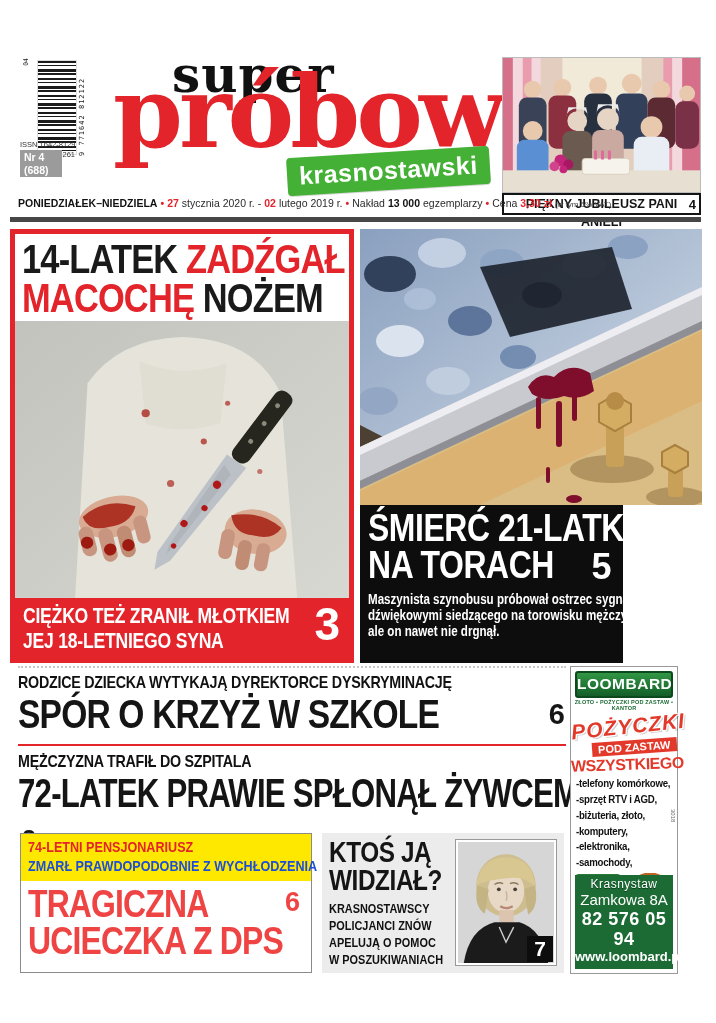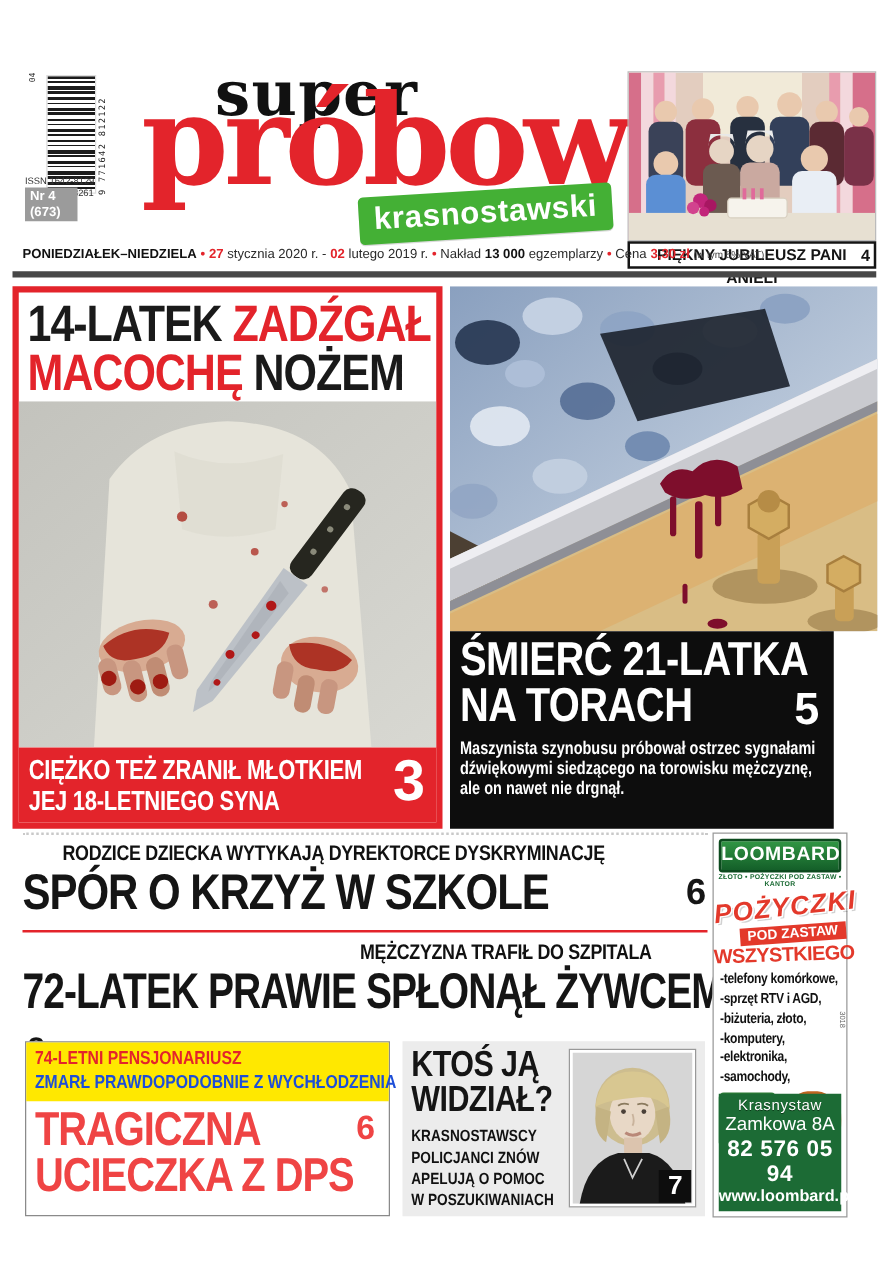--- a/index.html
+++ b/index.html
@@ -50,29 +50,29 @@
   .hl-black { color:#1a1a1a; } .hl-red { color:#e3242b; }
   .lead-photo { flex:1; min-height:0; }
   .lead-photo svg { width:100%; height:100%; display:block; }
   .lead-strip { height:60px; background:#e3242b; color:#fff; padding:6px 8px 0; position:relative; }
   .lead-strip-line { font-weight:bold; font-size:22px; line-height:1.12; letter-spacing:-.3px; }
   .lead-page { position:absolute; right:9px; top:3px; font-size:46px; font-weight:bold; line-height:1; }
 
   
   .rail-box { left:360px; top:229px; width:342px; height:434px; }
   .rail-photo { position:absolute; left:0; top:0; width:342px; height:276px; }
-  .rail-panel { position:absolute; left:0; top:276px; width:307px; height:158px; background:#0d0d0d;
+  .rail-panel { position:absolute; left:0; top:276px; width:263px; height:158px; background:#0d0d0d;
     color:#fff; padding:5px 8px 0; }
   .rail-h { font-weight:bold; font-size:38px; line-height:.97; letter-spacing:-.5px; position:relative; }
   .rail-page { position:absolute; right:4px; top:40px; font-size:36px; font-weight:bold; }
   .rail-lede { margin-top:7px; font-weight:bold; font-size:14.5px; line-height:1.13; }
 
   
   .mid { left:18px; top:666px; width:548px; border-top:2px dotted #c9c9c9; padding-top:5px; }
-  .kicker { font-weight:bold; font-size:17px; letter-spacing:-.3px; color:#111;text-align:right; }
+  .kicker { font-weight:bold; font-size:17px; letter-spacing:-.3px; color:#111; }
   .mid-h { position:relative; font-weight:bold; font-size:40px; line-height:1.02; letter-spacing:-1px;
     color:#151515; margin-top:1px; }
   .mid-page-right { position:absolute; right:2px; top:6px; font-size:29px; font-weight:bold; }
   .mid-page-inline { font-size:25px; font-weight:bold; margin-left:4px; }
   .red-rule { height:2px; background:#e3242b; margin:9px 0 6px; }
 
   
   .dps-box { left:20px; top:833px; width:292px; height:140px; border:1px solid #8a8a8a; background:#fff; }
   .dps-kicker { background:#ffe800; padding:4px 7px 5px; font-weight:bold; font-size:15px; line-height:1.25; }
   .dps-k1 { color:#e3242b; } .dps-k2 { color:#1d4ed8; }
@@ -128,21 +128,21 @@
 
   <div class="abs barcode-bars"></div>
   <div class="abs barcode-top">04</div>
   <div class="abs barcode-num">9 771642 812122</div>
   <div class="abs issn">
     <div>ISSN 1642-8129</div>
     <div>INDEKS 368261</div>
   </div>
   <div class="abs issue-box">
     <div>Nr 4</div>
-    <div>(673)</div>
+    <div>(688)</div>
   </div>
 
   <div class="abs logo-super">super</div>
   <div class="abs logo-tydzien">próbował</div>
   <div class="abs logo-region">krasnostawski</div>
 
   <svg class="abs jubilee-photo" viewBox="0 0 199 136" preserveAspectRatio="none">
     <rect width="199" height="136" fill="#e3cdbf"></rect>
     <rect x="60" y="0" width="80" height="52" fill="#f1ead8"></rect>
     <g>

